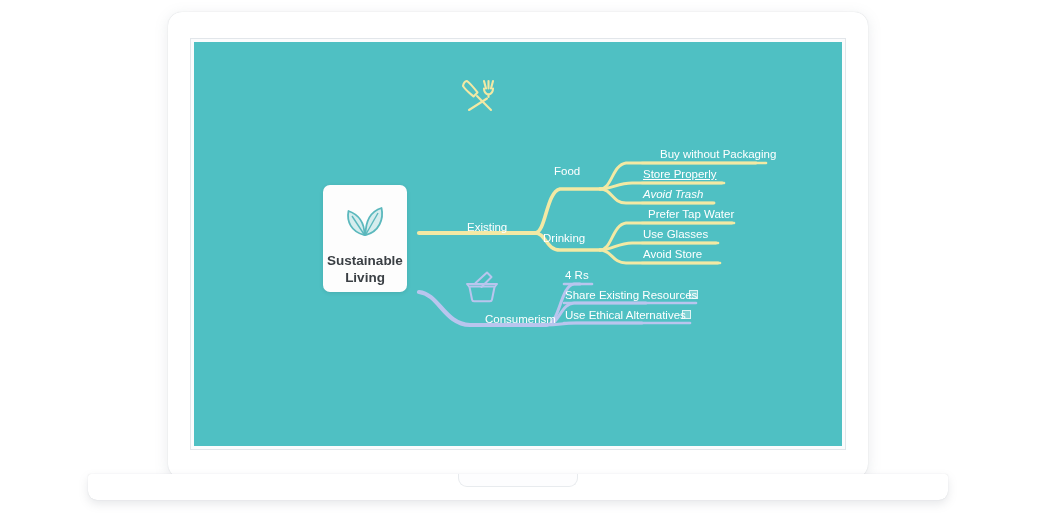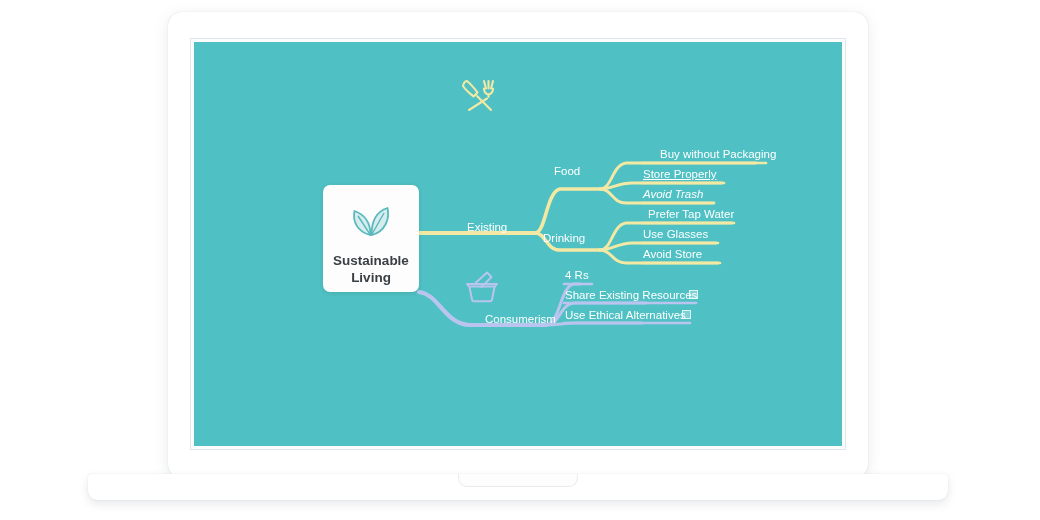--- a/index.html
+++ b/index.html
@@ -73,21 +73,21 @@
   }
   #mindmap-svg {
     position: absolute;
     left: 0; top: 0;
   }
 
   
   #central-topic {
     position: absolute;
     left: 129px; top: 143px;
-    width: 96px; height: 107px;
+    width: 84px; height: 107px;
     background: #fdfdfd;
     border-radius: 7px;
     box-shadow: 0 1px 4px rgba(0,0,0,0.10);
     display: flex;
     flex-direction: column;
     align-items: center;
     justify-content: flex-start;
     padding-top: 12px;
     box-sizing: border-box;
   }

